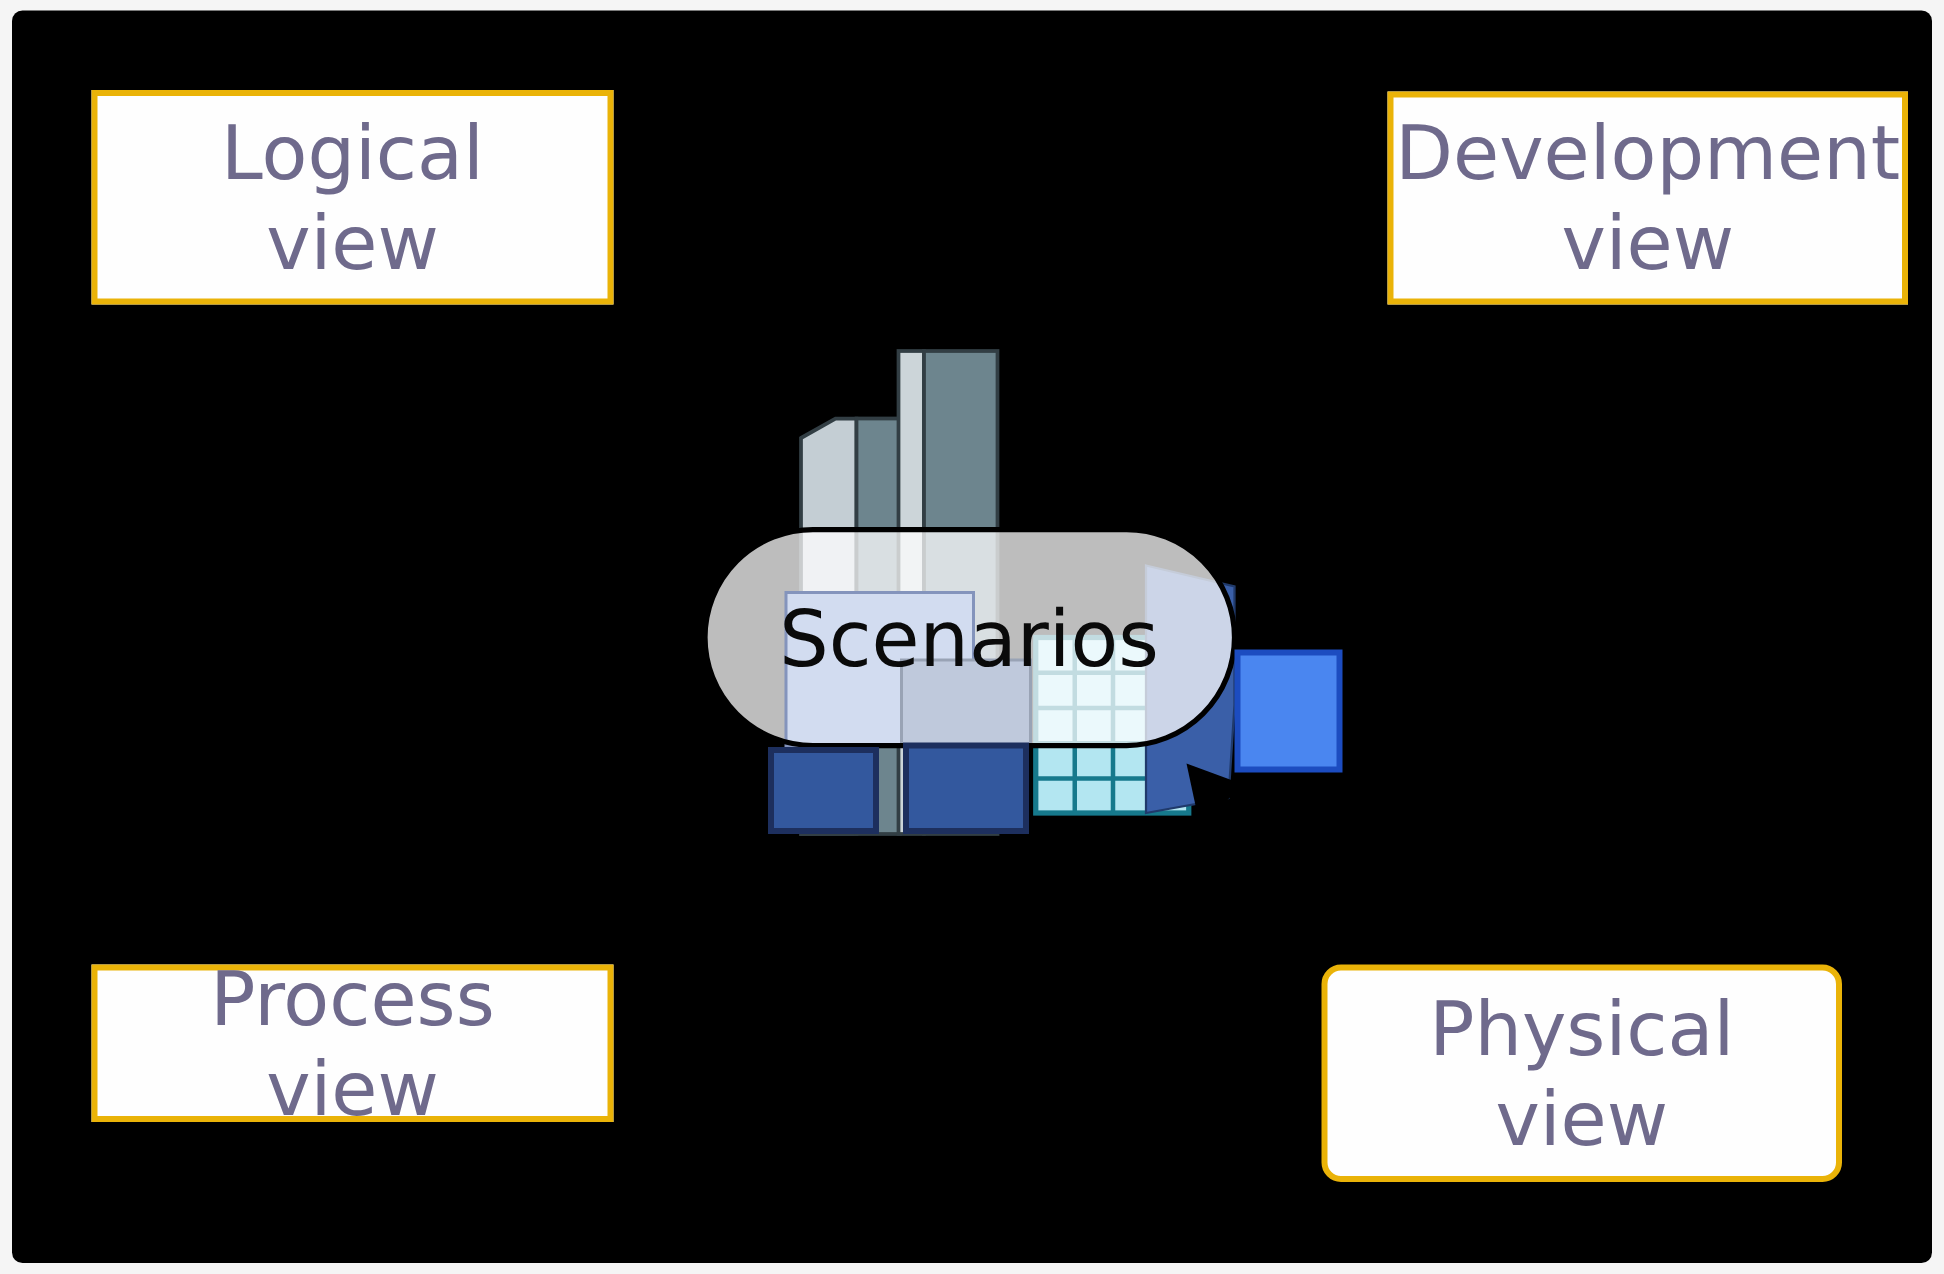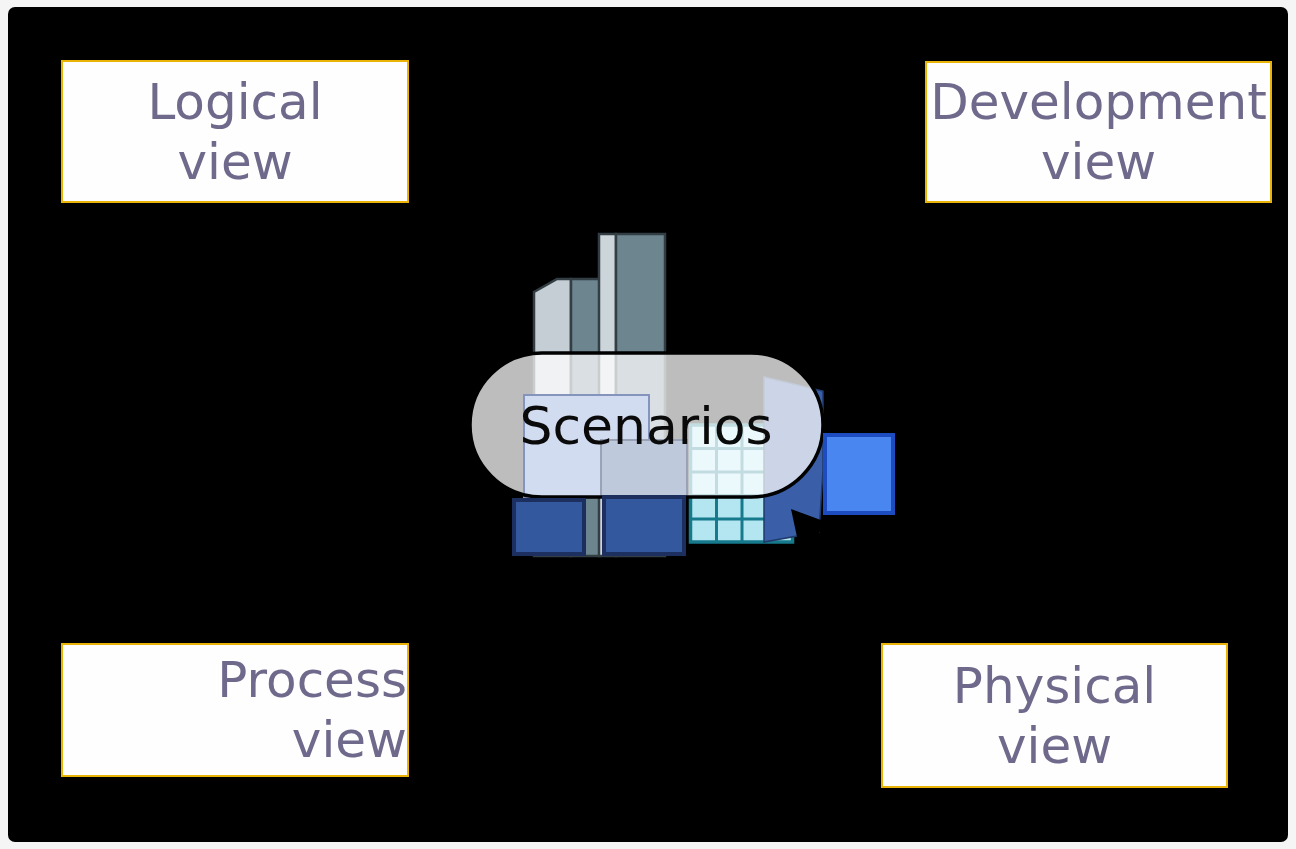--- a/index.html
+++ b/index.html
@@ -12,35 +12,35 @@
   .page { position: relative; width: 1296px; height: 849px; }
   .canvas {
     position: absolute; left: 8px; top: 7px;
     width: 1280px; height: 835px;
     background: #000000;
     border-radius: 7px;
   }
   .view-box {
     position: absolute;
     background: #fefefe;
-    border: 2px solid #eab308;
+    border: 4px solid #eab308;
     box-sizing: border-box;
     display: flex; flex-direction: column;
     align-items: center; justify-content: center;
     text-align: center;
     color: #6f6a8c;
     font-size: 50px;
     line-height: 60px;
     font-family: "DejaVu Sans", sans-serif;
   }
   .view-box span { display: block; white-space: nowrap; }
   #box-logical     { left: 53px;  top: 53px;  width: 348px; height: 143px; }
   #box-development { left: 873px; top: 54px;  width: 347px; height: 142px; margin-left: 44px; }
-  #box-process     { left: 53px;  top: 636px; width: 348px; height: 134px; align-items: flex-end; }
-  #box-physical    { left: 873px; top: 636px; width: 347px; height: 145px; }
+  #box-process     { left: 53px;  top: 636px; width: 348px; height: 105px; }
+  #box-physical    { left: 873px; top: 636px; width: 347px; height: 145px; border-radius: 13px; }
   .illustration {
     position: absolute; left: 422px; top: 208px;
     width: 480px; height: 350px;
   }
 </style>
 </head>
 <body>
 
 <div class="page">
   <div class="canvas">

